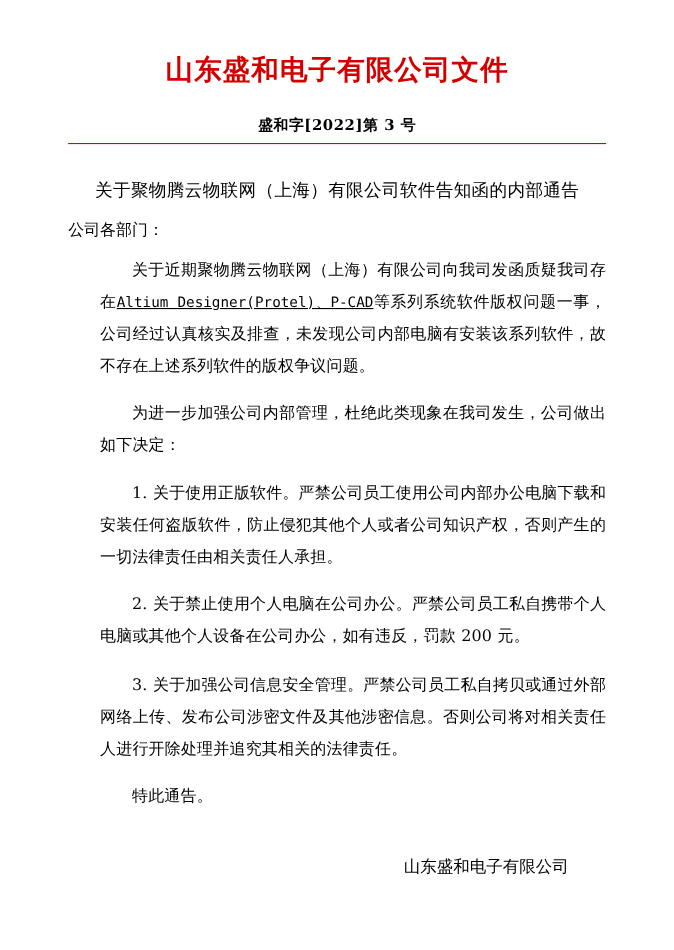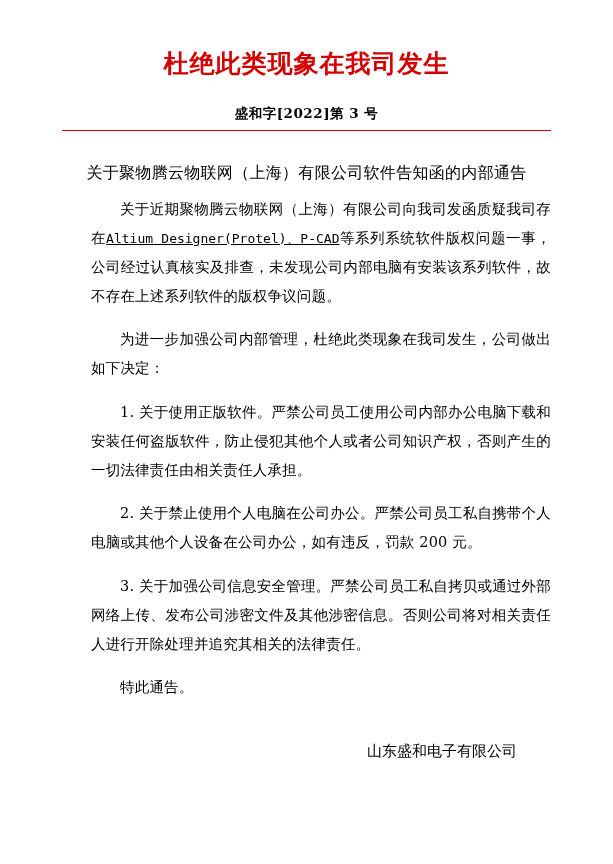--- a/index.html
+++ b/index.html
@@ -85,28 +85,29 @@
     text-align: right;
     padding-right: 34px;
     line-height: 2.0;
   }
 </style>
 </head>
 <body>
 
 <div class="page">
 
-  <div class="doc-title">杜绝此类现象在我司发生</div>
+  <div class="doc-title">山东盛和电子有限公司文件</div>
 
   <div class="doc-number">盛和字[2022]第 3 号</div>
 
   <hr class="red-rule">
 
   <div class="subject">关于聚物腾云物联网（上海）有限公司软件告知函的内部通告</div>
 
+  <div class="addressee">公司各部门：</div>
 
   <p class="para"><span>关于近期聚物腾云物联网（上海）有限公司向我司发函质疑我司存在</span><span class="mono-underline">Altium Designer(Protel)、P-CAD</span><span>等系列系统软件版权问题一事，公司经过认真核实及排查，未发现公司内部电脑有安装该系列软件，故不存在上述系列软件的版权争议问题。</span></p>
 
   <p class="para">为进一步加强公司内部管理，杜绝此类现象在我司发生，公司做出如下决定：</p>
 
   <p class="para">1. 关于使用正版软件。严禁公司员工使用公司内部办公电脑下载和安装任何盗版软件，防止侵犯其他个人或者公司知识产权，否则产生的一切法律责任由相关责任人承担。</p>
 
   <p class="para">2. 关于禁止使用个人电脑在公司办公。严禁公司员工私自携带个人电脑或其他个人设备在公司办公，如有违反，罚款 200 元。</p>
 
   <p class="para">3. 关于加强公司信息安全管理。严禁公司员工私自拷贝或通过外部网络上传、发布公司涉密文件及其他涉密信息。否则公司将对相关责任人进行开除处理并追究其相关的法律责任。</p>

